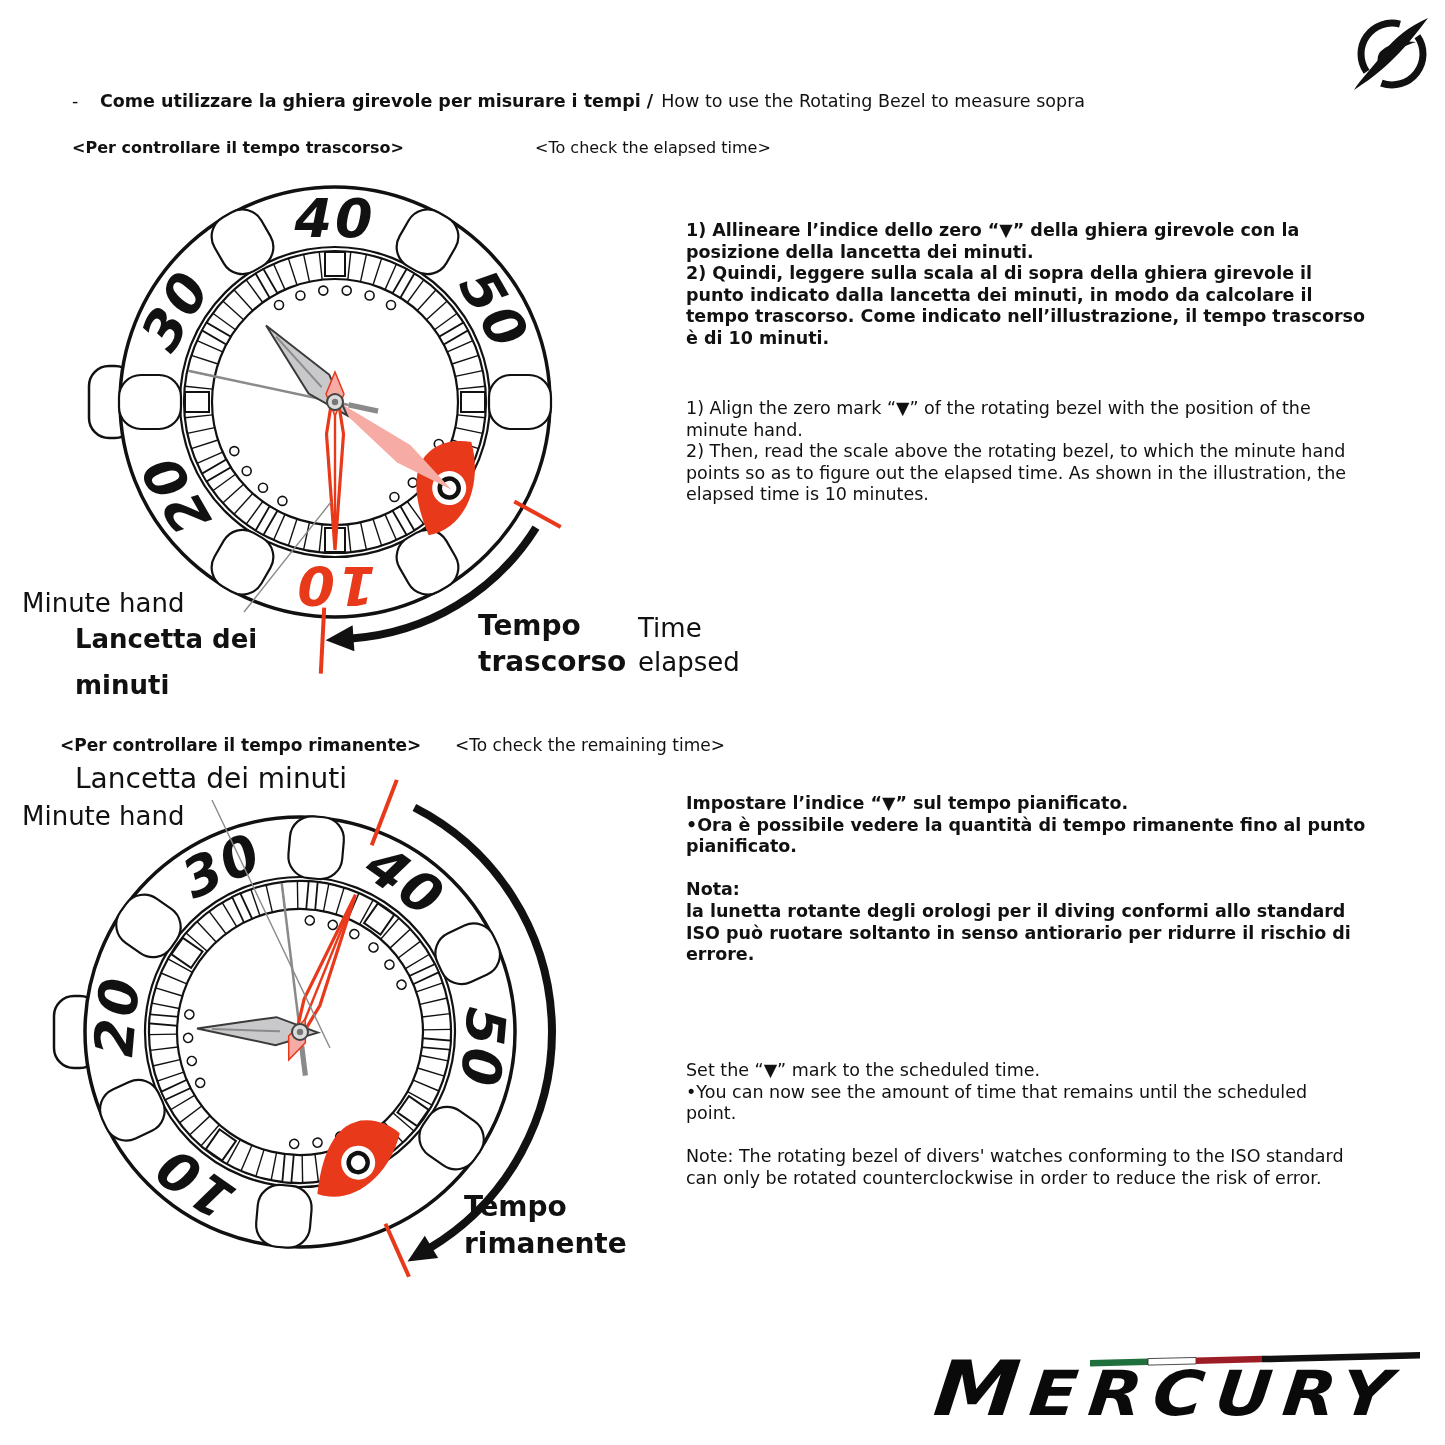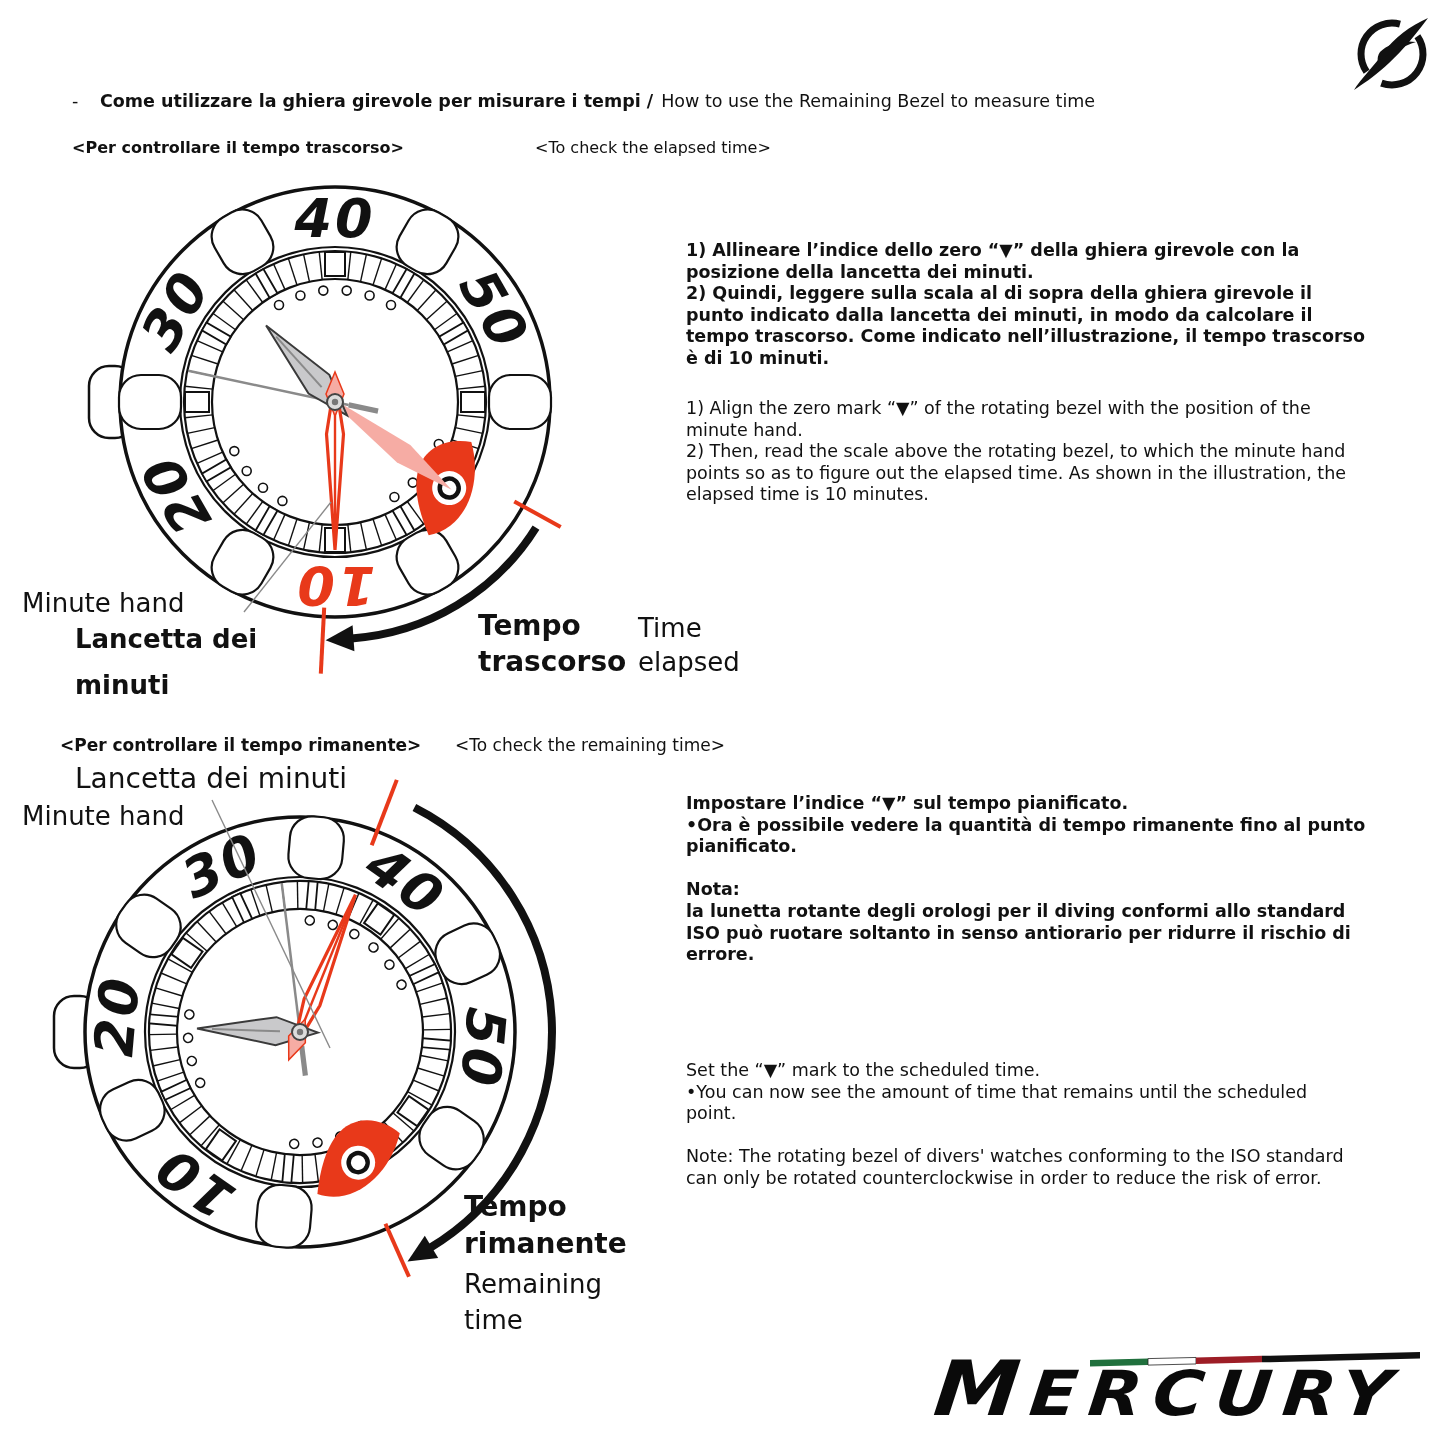--- a/index.html
+++ b/index.html
@@ -278,27 +278,27 @@
   <div class="abs" style="left:1350px;top:8px;width:84px;height:84px;">
     <svg width="84" height="84" viewBox="0 0 84 84">
       <path d="M67.4,28.2 A31,31 0 0 1 31.4,75.1" fill="none" stroke="#111" stroke-width="7"></path>
       <path d="M16.6,63.8 A31,31 0 0 1 50,16.1" fill="none" stroke="#111" stroke-width="7"></path>
       <path d="M4,82 C22,70 44,56 78,10 C60,18 44,30 34,44 C24,58 10,72 4,82 Z" fill="#111"></path>
       <path d="M28,54 C40,44 54,38 66,34 C52,32 38,36 30,44 C28,47 27,50 28,54 Z" fill="#111"></path>
     </svg>
   </div>
 
   <div class="abs title" style="left:72px;top:89px;">
-    <span class="dash">-</span><span class="b">Come utilizzare la ghiera girevole per misurare i tempi /</span><span class="en">How to use the Remaining Bezel to measure time</span>
+    <span class="dash">-</span><span class="b">Come utilizzare la ghiera girevole per misurare i tempi /</span><span class="en">How to use the Rotating Bezel to measure sopra</span>
   </div>
 
   <div class="abs heading b" style="left:72px;top:138px;">&lt;Per controllare il tempo trascorso&gt;</div>
   <div class="abs heading" style="left:535px;top:138px;">&lt;To check the elapsed time&gt;</div>
 
-  <div class="abs bodytxt b" style="left:686px;top:240px;">1) Allineare l’indice dello zero “▼” della ghiera girevole con la
+  <div class="abs bodytxt b" style="left:686px;top:220px;">1) Allineare l’indice dello zero “▼” della ghiera girevole con la
 posizione della lancetta dei minuti.
 2) Quindi, leggere sulla scala al di sopra della ghiera girevole il
 punto indicato dalla lancetta dei minuti, in modo da calcolare il
 tempo trascorso. Come indicato nell’illustrazione, il tempo trascorso
 è di 10 minuti.</div>
   <div class="abs bodytxt" style="left:686px;top:398px;">1) Align the zero mark “▼” of the rotating bezel with the position of the
 minute hand.
 2) Then, read the scale above the rotating bezel, to which the minute hand
 points so as to figure out the elapsed time. As shown in the illustration, the
 elapsed time is 10 minutes.</div>
@@ -311,22 +311,20 @@
   <div class="abs lbl26" style="left:638px;top:611px;">Time
 elapsed</div>
 
   <div class="abs heading b" style="left:60px;top:735px;font-size:17px;">&lt;Per controllare il tempo rimanente&gt;</div>
   <div class="abs heading" style="left:455px;top:735px;font-size:17px;">&lt;To check the remaining time&gt;</div>
 
   <div class="abs lbl28" style="left:75px;top:761px;">Lancetta dei minuti</div>
   <div class="abs lbl26" style="left:22px;top:799px;">Minute hand</div>
   <div class="abs lbl28 b" style="left:464px;top:1188px;line-height:37px;">Tempo
 rimanente</div>
-  <div class="abs lbl26" style="left:464px;top:1266px;line-height:36px;">Remaining
-time</div>
 
   <div class="abs bodytxt b" style="left:686px;top:793px;">Impostare l’indice “▼” sul tempo pianificato.
 •Ora è possibile vedere la quantità di tempo rimanente fino al punto
 pianificato.
 
 Nota:
 la lunetta rotante degli orologi per il diving conformi allo standard
 ISO può ruotare soltanto in senso antiorario per ridurre il rischio di
 errore.</div>
   <div class="abs bodytxt" style="left:686px;top:1016px;margin-top:44px;">Set the “▼” mark to the scheduled time.

